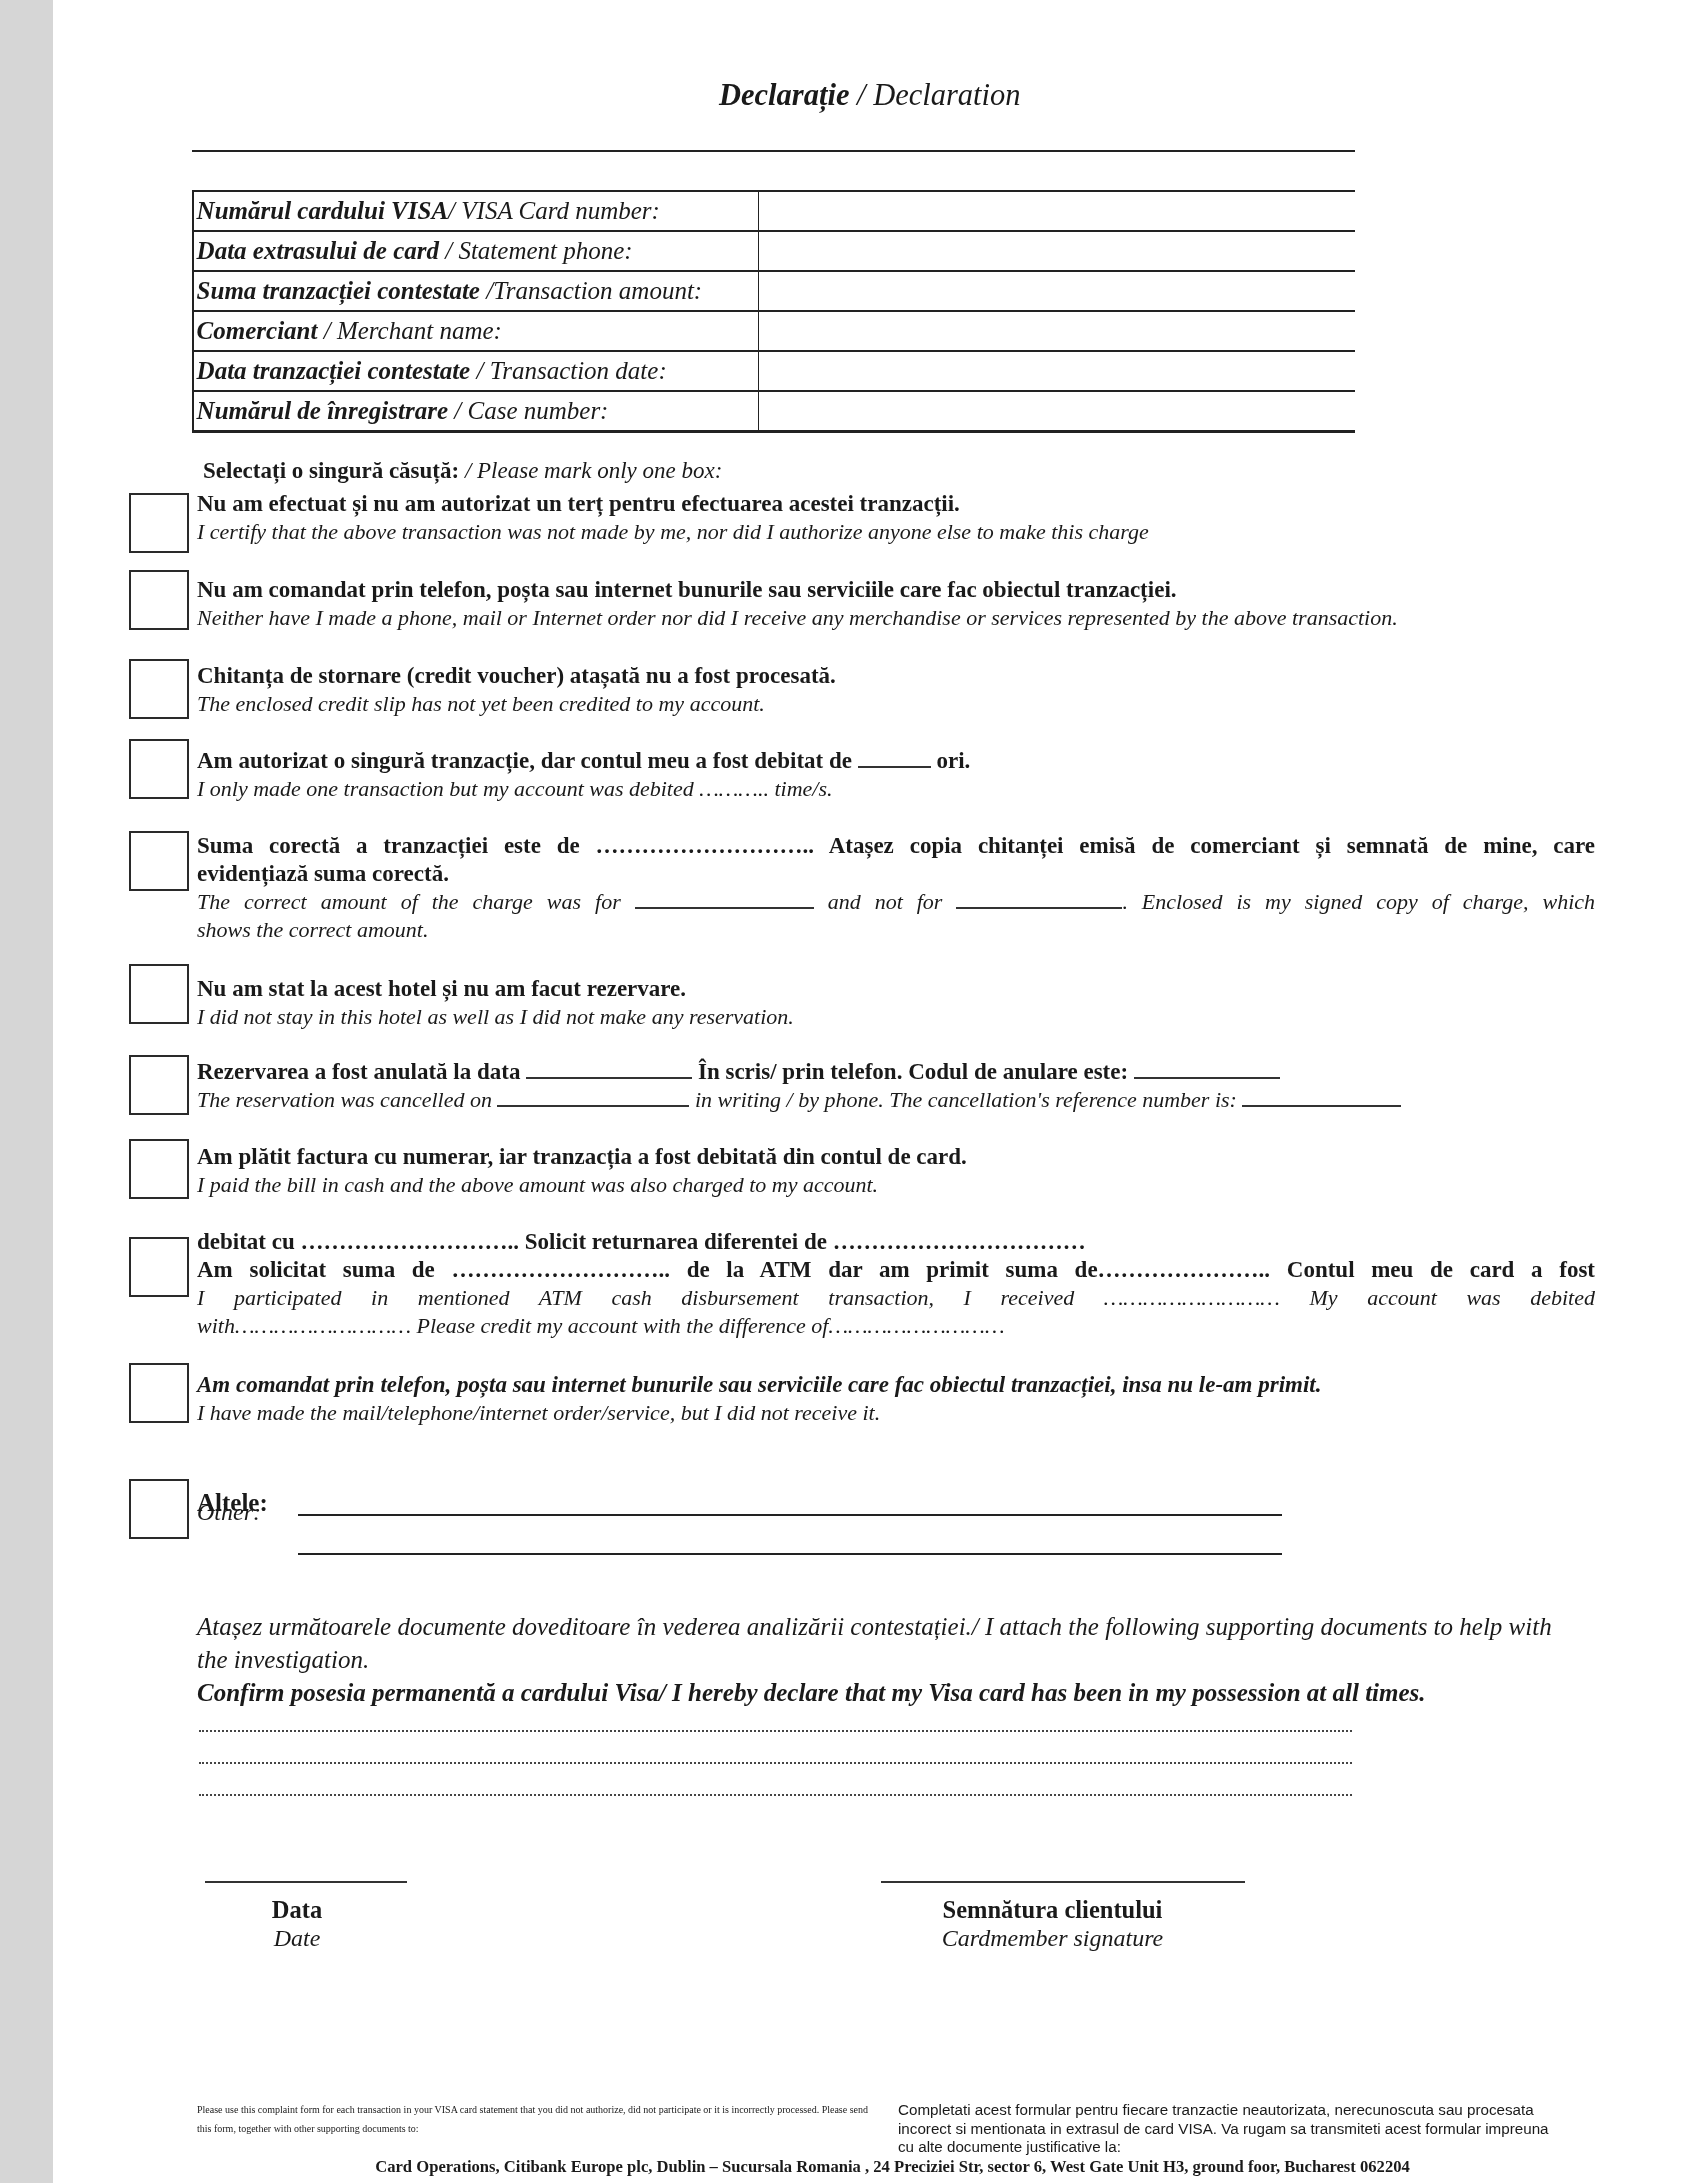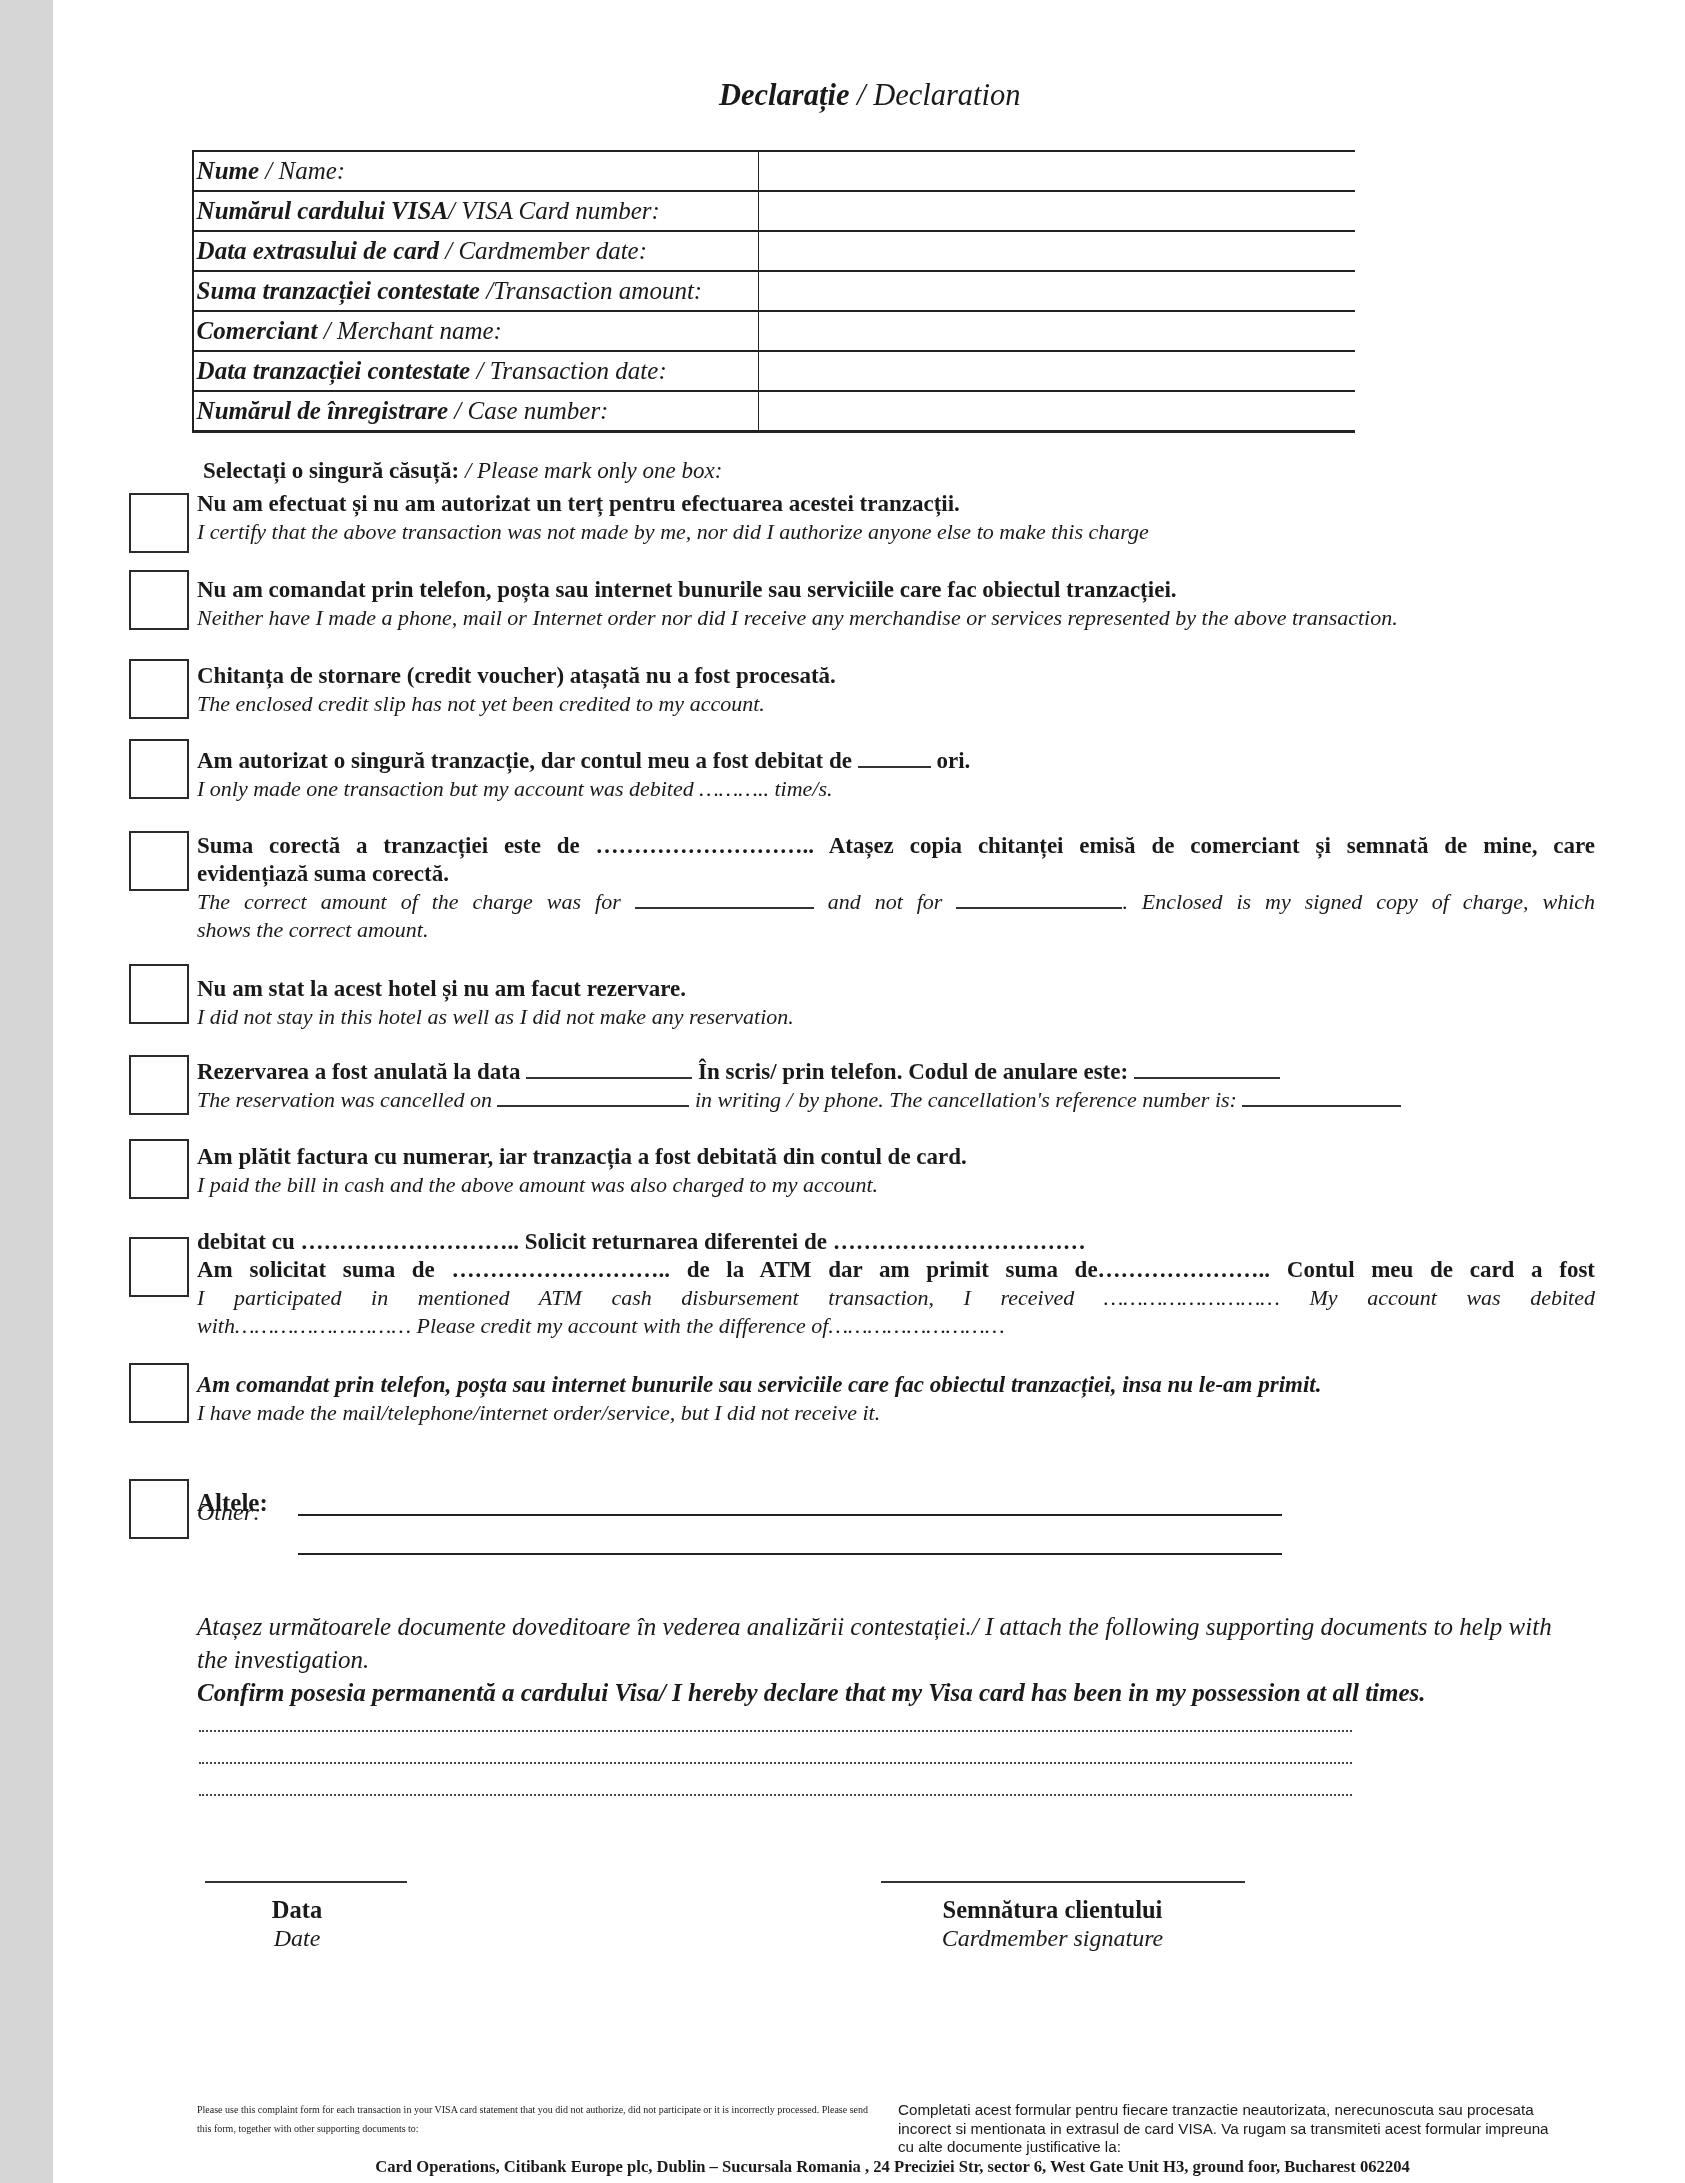--- a/index.html
+++ b/index.html
@@ -53,29 +53,28 @@
 </style>
 </head>
 <body>
 
 <div class="left-band"></div>
 
 <div class="abs title"><b>Declarație</b><span> / </span><span>Declaration</span></div>
 
 <div class="info-table">
   <div class="info-row">
-      <div class="info-label"><b>Nume</b><span> / Name:</span></div>
       <div class="info-value"></div>
     </div>
   <div class="info-row">
       <div class="info-label"><b>Numărul cardului VISA</b><span>/ VISA  Card number:</span></div>
       <div class="info-value"></div>
     </div>
   <div class="info-row">
-      <div class="info-label"><b>Data extrasului de card</b><span> / Cardmember date:</span></div>
+      <div class="info-label"><b>Data extrasului de card</b><span> / Statement phone:</span></div>
       <div class="info-value"></div>
     </div>
   <div class="info-row">
       <div class="info-label"><b>Suma tranzacției contestate</b><span> /Transaction amount:</span></div>
       <div class="info-value"></div>
     </div>
   <div class="info-row">
       <div class="info-label"><b>Comerciant</b><span> / Merchant name:</span></div>
       <div class="info-value"></div>
     </div>

